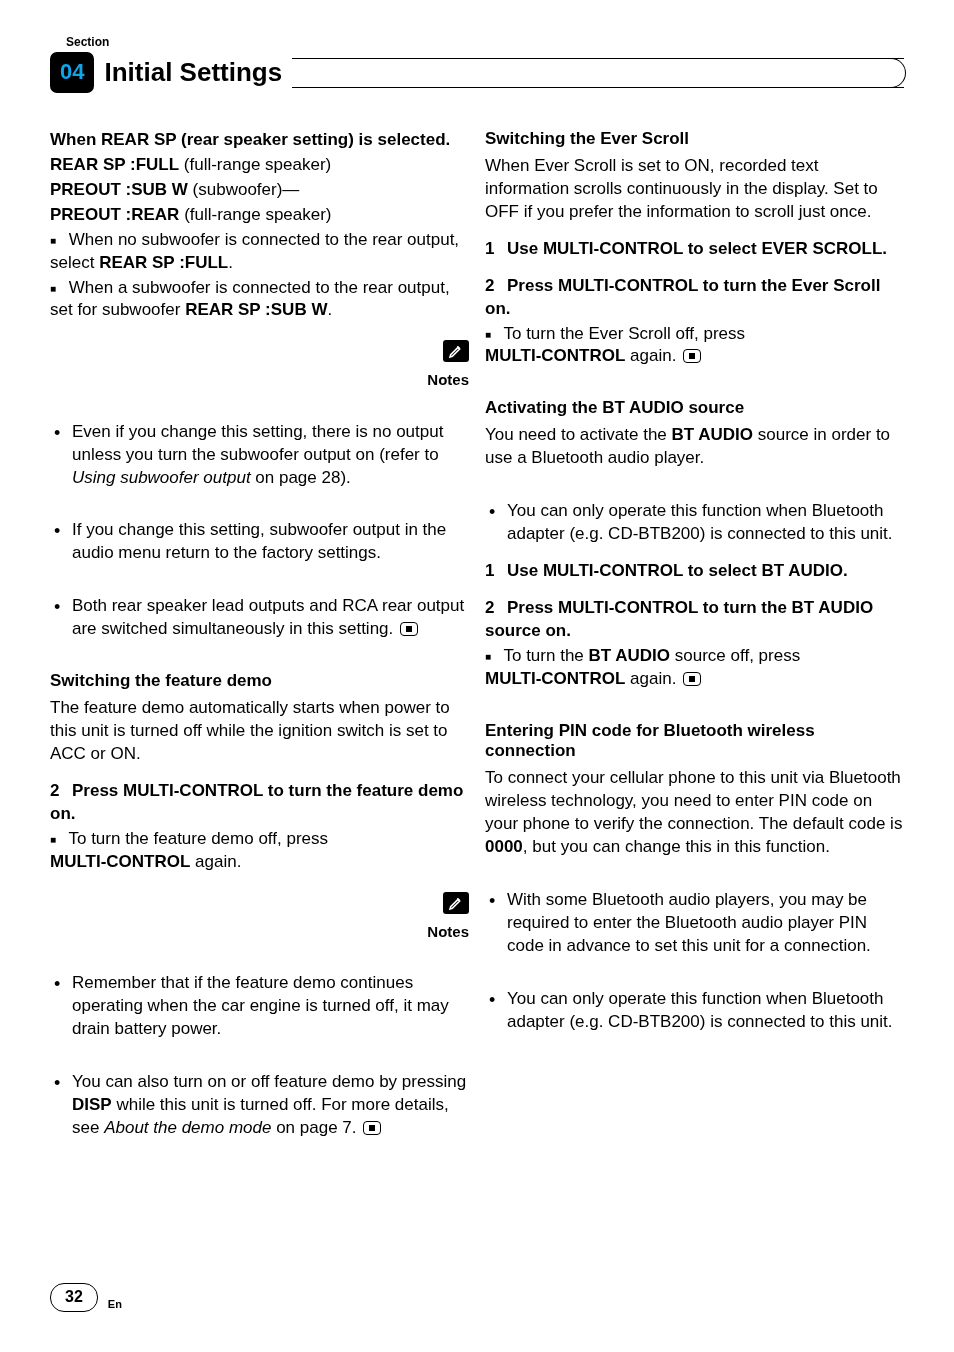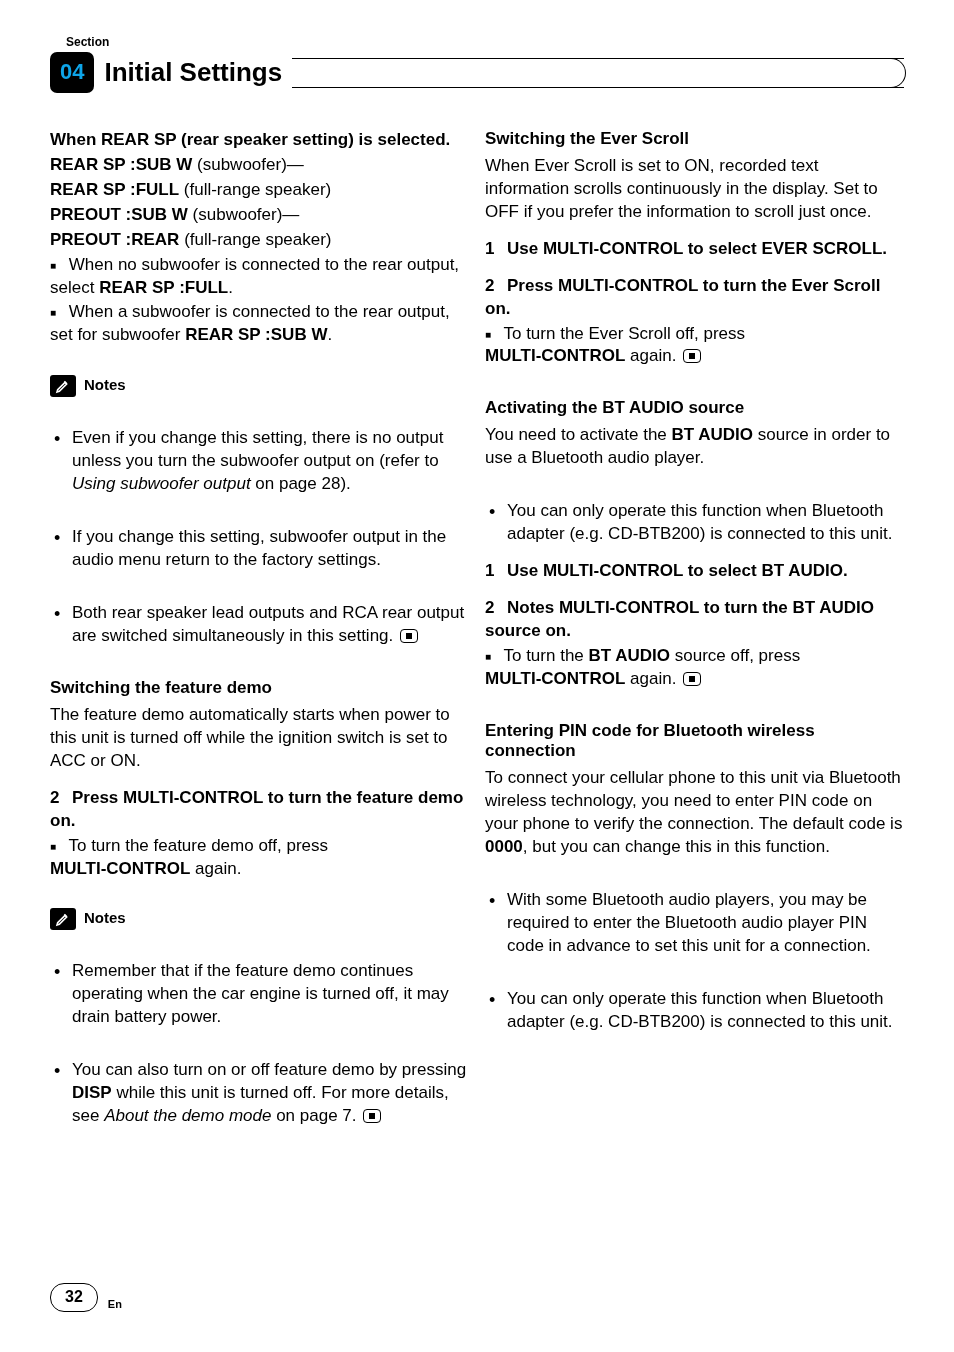--- a/index.html
+++ b/index.html
@@ -39,21 +39,21 @@
   .h2:first-child { margin-top:0; }
   .h2 .thin { font-weight:700; }
   p { margin: 0 0 2px 0; }
   .b { font-weight:700; }
   .num-step { font-weight:700; margin-top:14px; }
   .num-step .n { display:inline-block; width:22px; }
   .sub { margin-top:2px; }
   .sq-bullet::before { content:"■"; font-size:10px; margin-right:8px; vertical-align:1px; }
   .dot-bullet { position:relative; padding-left:22px; }
   .dot-bullet::before { content:"•"; position:absolute; left:4px; top:0; font-size:18px; }
-  .notes-row { display:flex; align-items:flex-start; gap:8px; margin-top:28px; margin-bottom:8px; }
+  .notes-row { display:flex; align-items:flex-end; gap:8px; margin-top:18px; margin-bottom:8px;flex-direction:column; }
   .notes-icon {
     width:26px; height:22px; background:#000; border-radius:3px;
     display:flex; align-items:center; justify-content:center;
   }
   .notes-icon svg { width:16px; height:16px; }
   .notes-label { font-weight:700; font-size:15px; }
   ul.plain { list-style:none; padding-left:0; }
   ul.plain > li { margin-bottom:8px;margin-top:30px; }
   .stop-icon {
     display:inline-block; width:18px; height:14px; border:1.4px solid #000;
@@ -82,21 +82,20 @@
   <div class="header-rule-wrap">
       <div class="header-cap"></div>
     </div>
 </div>
 
 <div class="columns">
 
   <div class="col">
 
     <p class="b">When REAR SP (rear speaker setting) is selected.</p>
-    <p><span class="b">REAR SP :SUB W</span><span> (subwoofer)—</span></p>
     <p><span class="b">REAR SP :FULL</span><span> (full-range speaker)</span></p>
 
     <p><span class="b">PREOUT :SUB W</span><span> (subwoofer)—</span></p>
     <p><span class="b">PREOUT :REAR</span><span> (full-range speaker)</span></p>
 
     <p class="sq-bullet">
       <span>When no subwoofer is connected to the rear output, select </span><span class="b">REAR SP :FULL</span><span>.</span>
     </p>
     <p class="sq-bullet">
       <span>When a subwoofer is connected to the rear output, set for subwoofer </span><span class="b">REAR SP :SUB W</span><span>.</span>
@@ -159,21 +158,21 @@
     <div class="h2">
       <span>Activating the </span><span class="thin">BT AUDIO</span><span> source</span>
     </div>
     <p>
       <span>You need to activate the </span><span class="b">BT AUDIO</span><span> source in order to use a Bluetooth audio player.</span>
     </p>
     <ul class="plain">
       <li class="dot-bullet">You can only operate this function when Bluetooth adapter (e.g. CD-BTB200) is connected to this unit.</li>
     </ul>
     <p class="num-step"><span class="n">1</span><span>Use MULTI-CONTROL to select BT AUDIO.</span></p>
-    <p class="num-step"><span class="n">2</span><span>Notes MULTI-CONTROL to turn the BT AUDIO source on.</span></p>
+    <p class="num-step"><span class="n">2</span><span>Press MULTI-CONTROL to turn the BT AUDIO source on.</span></p>
     <p class="sub sq-bullet">
       <span>To turn the </span><span class="b">BT AUDIO</span><span> source off, press </span><br><span class="b">MULTI-CONTROL</span><span> again.</span> <span class="stop-icon"></span>
     </p>
 
     <div class="h2">Entering PIN code for Bluetooth wireless connection</div>
     <p>
       <span>To connect your cellular phone to this unit via Bluetooth wireless technology, you need to enter PIN code on your phone to verify the connection. The default code is </span><span class="b">0000</span><span>, but you can change this in this function.</span>
     </p>
     <ul class="plain">
       <li class="dot-bullet">With some Bluetooth audio players, you may be required to enter the Bluetooth audio player PIN code in advance to set this unit for a connection.</li>

